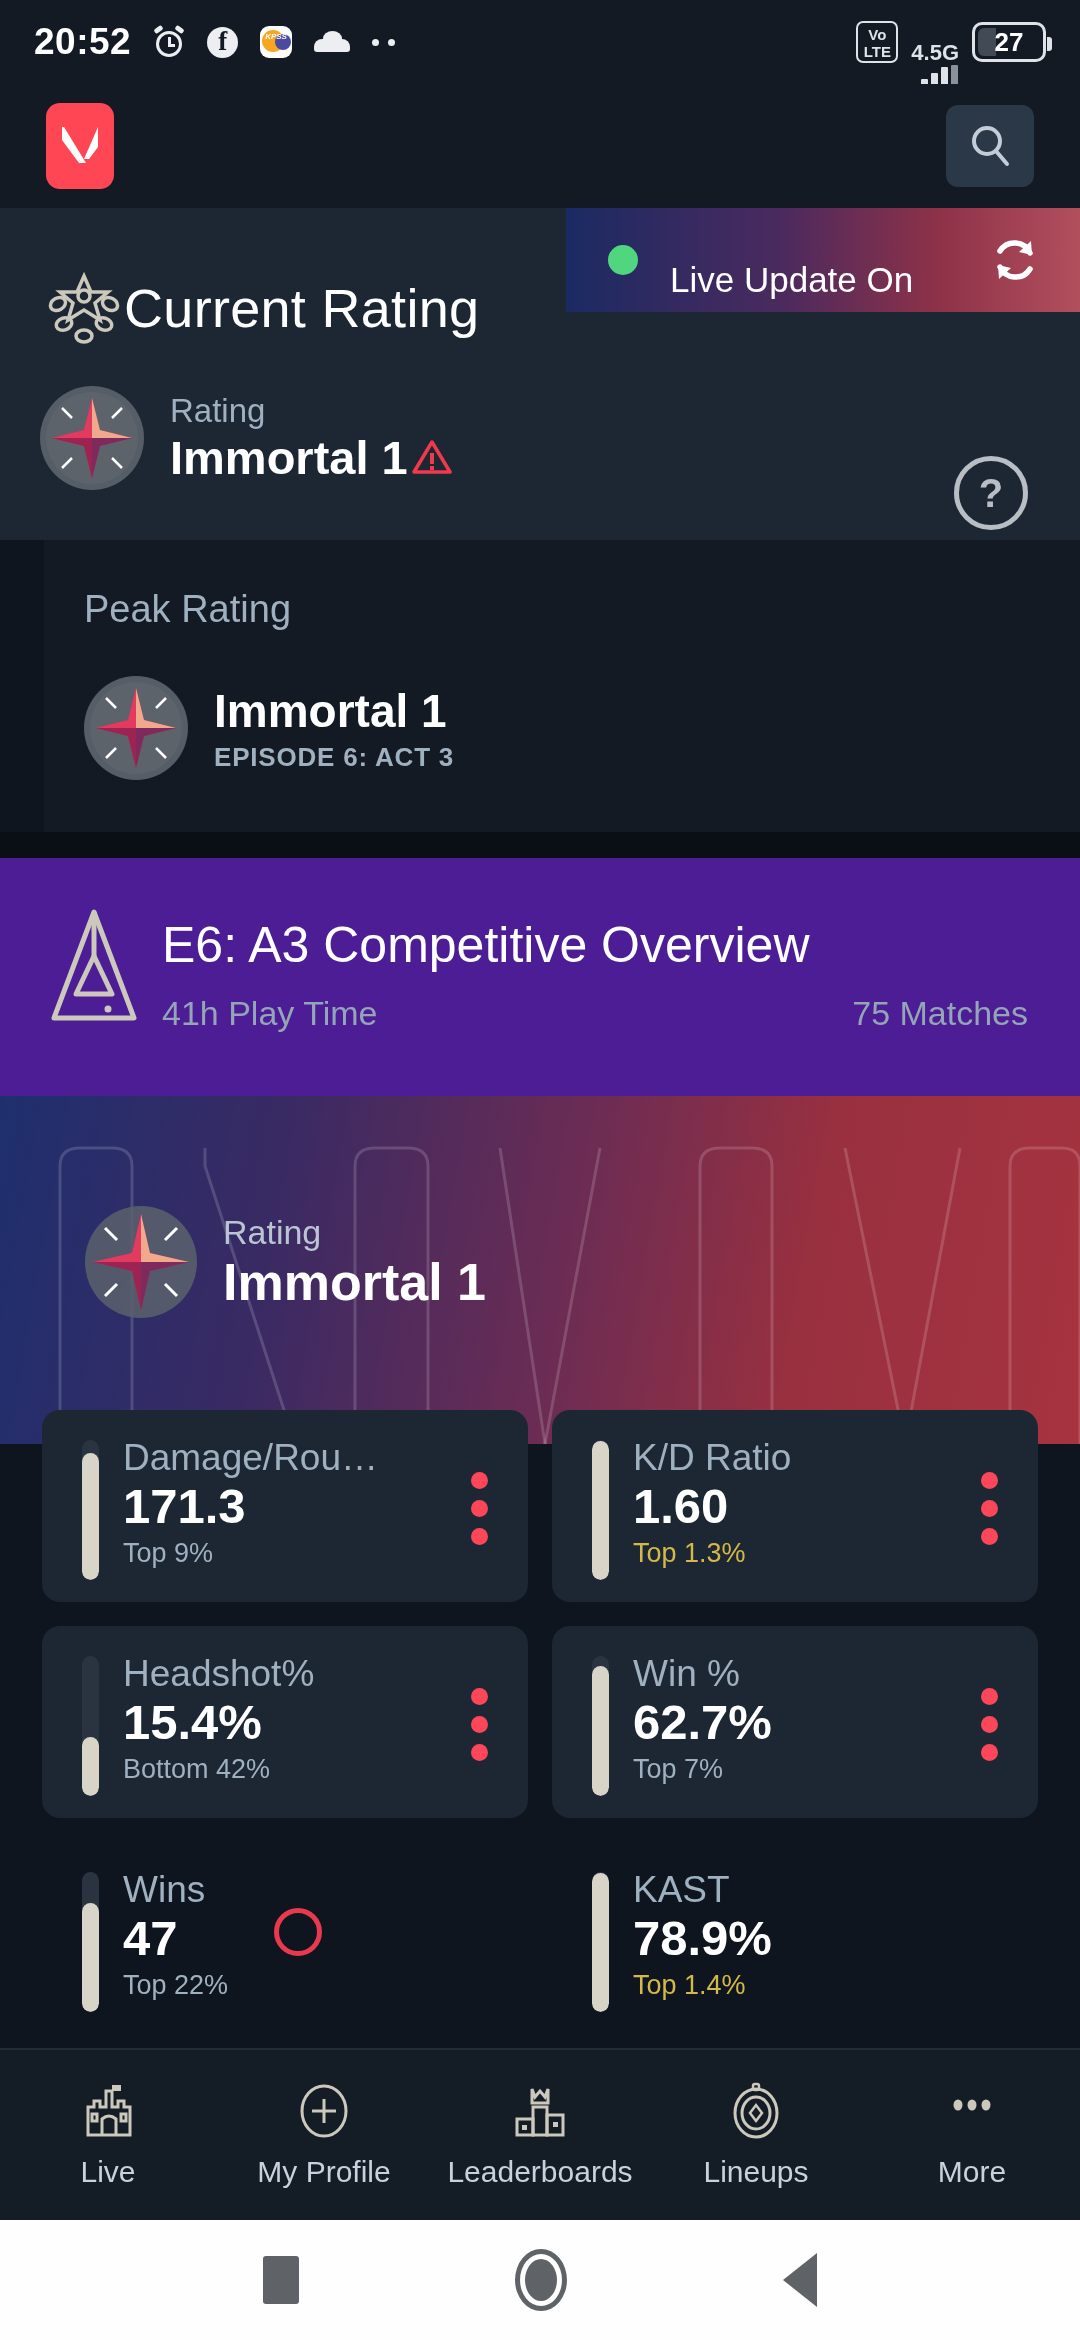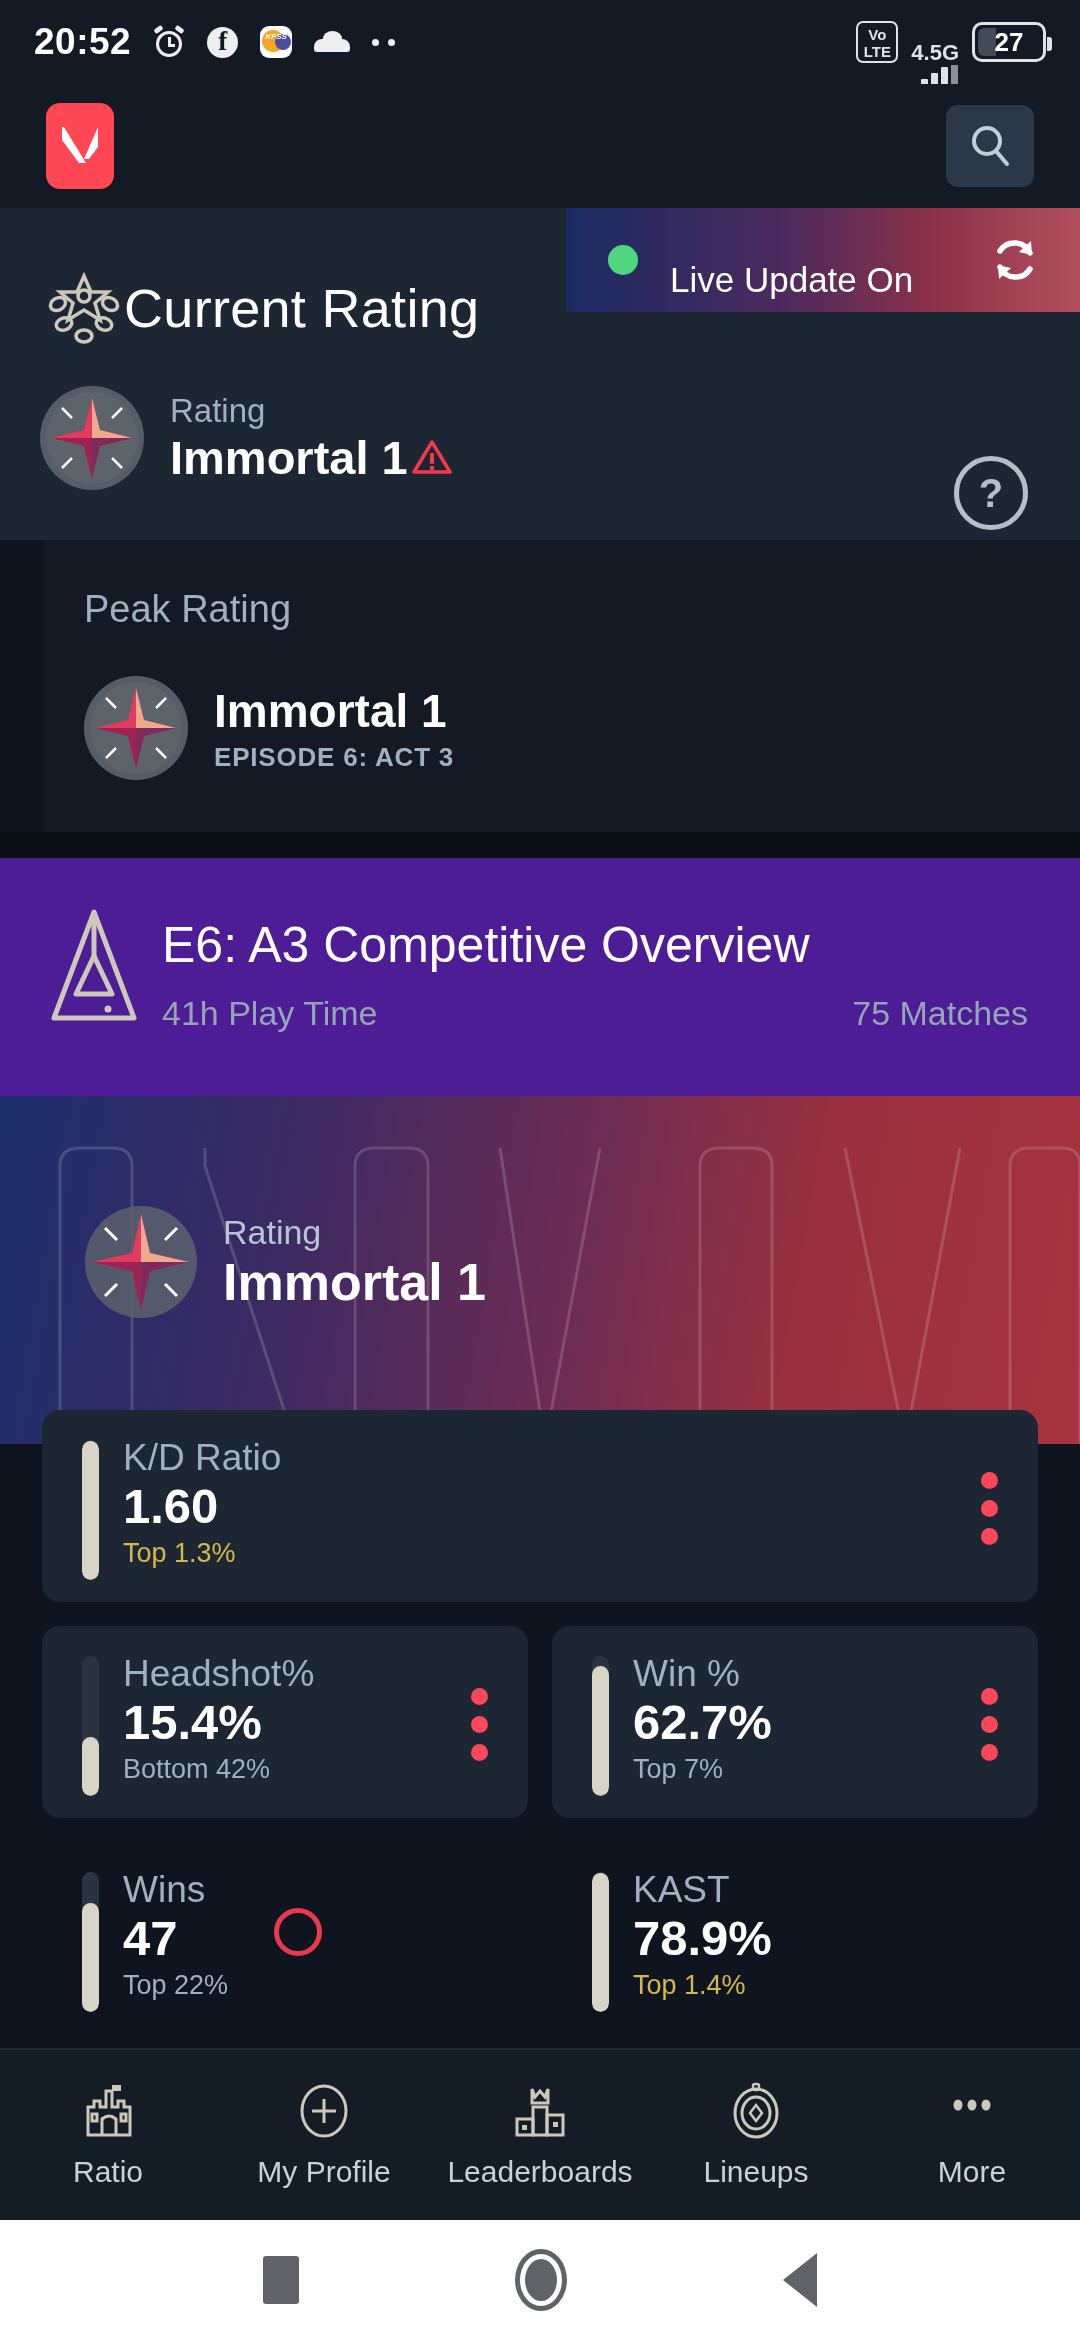--- a/index.html
+++ b/index.html
@@ -390,20 +390,35 @@
         <div class="ban-val">Immortal 1</div>
       </div>
     </div>
 
   </div>
 
   <div class="cards">
     <div class="card-row">
       <div class="card">
         <div class="track">
+            <i class="fl" style="height: 91%;"></i>
+          </div>
+        <div class="card-body">
+          <div class="card-lbl">Damage/Rou…</div>
+          <div class="card-val">171.3</div>
+          <div class="card-rank" style="color: rgb(159, 176, 192);">Top 9%</div>
+        </div>
+        <div class="kebab">
+            <i></i>
+            <i></i>
+            <i></i>
+          </div>
+      </div>
+      <div class="card">
+        <div class="track">
             <i class="fl" style="height: 99%;"></i>
           </div>
         <div class="card-body">
           <div class="card-lbl">K/D Ratio</div>
           <div class="card-val">1.60</div>
           <div class="card-rank" style="color: rgb(212, 184, 74);">Top 1.3%</div>
         </div>
         <div class="kebab">
             <i></i>
             <i></i>
@@ -474,21 +489,21 @@
     <div class="nav-item">
       <svg viewBox="0 0 60 60">
         <g fill="none" stroke="#ccc8bc" stroke-width="3">
           <path d="M10 54 L10 26 L16 26 L16 20 L22 20 L22 26 L28 26 L28 10 L34 10 L34 26 L40 26 L40 20 L46 20 L46 26 L52 26 L52 54 Z"></path>
           <path d="M24 54 L24 38 Q31 32 38 38 L38 54"></path>
           <rect x="14" y="33" width="5" height="7"></rect>
             <rect x="43" y="33" width="5" height="7"></rect>
         </g>
         <rect x="34" y="4" width="9" height="6" fill="#ccc8bc"></rect>
       </svg>
-      <span class="nav-lbl">Ratio</span>
+      <span class="nav-lbl">Live</span>
     </div>
     <div class="nav-item">
       <svg viewBox="0 0 60 60">
         <ellipse cx="30" cy="30" rx="22" ry="25" fill="none" stroke="#ccc8bc" stroke-width="3"></ellipse>
         <line x1="30" y1="18" x2="30" y2="42" stroke="#ccc8bc" stroke-width="3"></line>
         <line x1="18" y1="30" x2="42" y2="30" stroke="#ccc8bc" stroke-width="3"></line>
       </svg>
       <span class="nav-lbl">My Profile</span>
     </div>
     <div class="nav-item">

